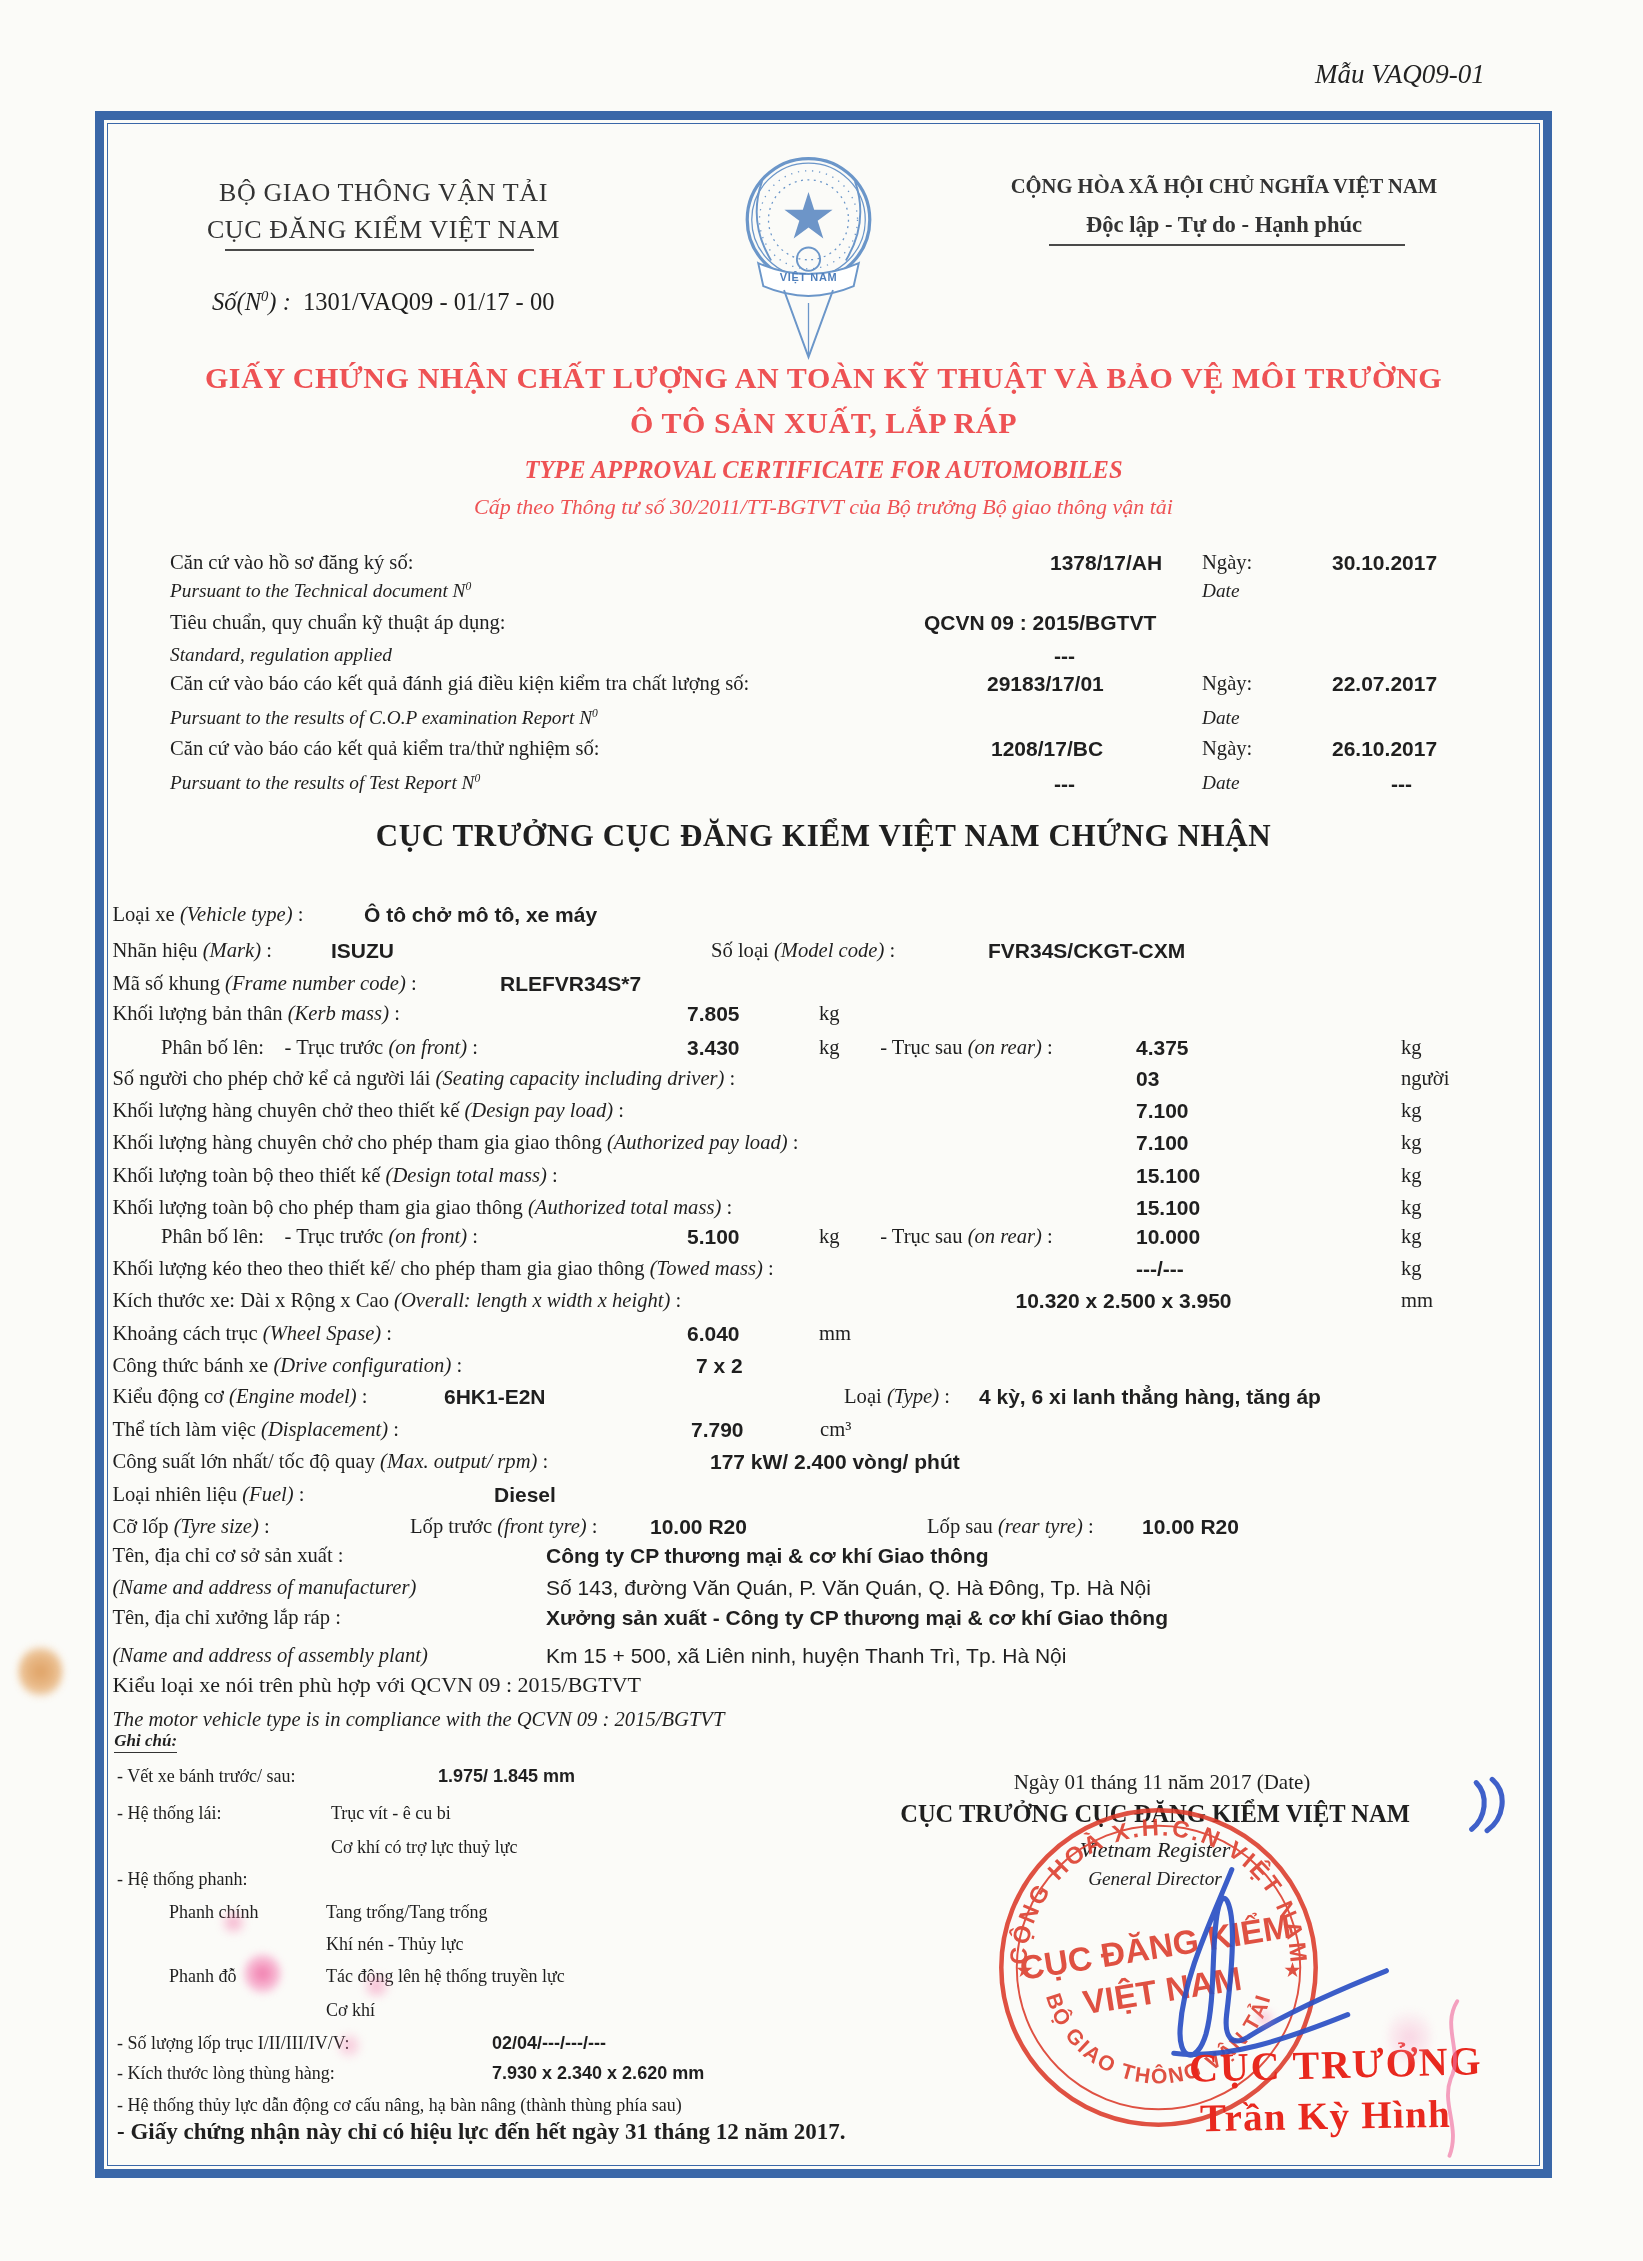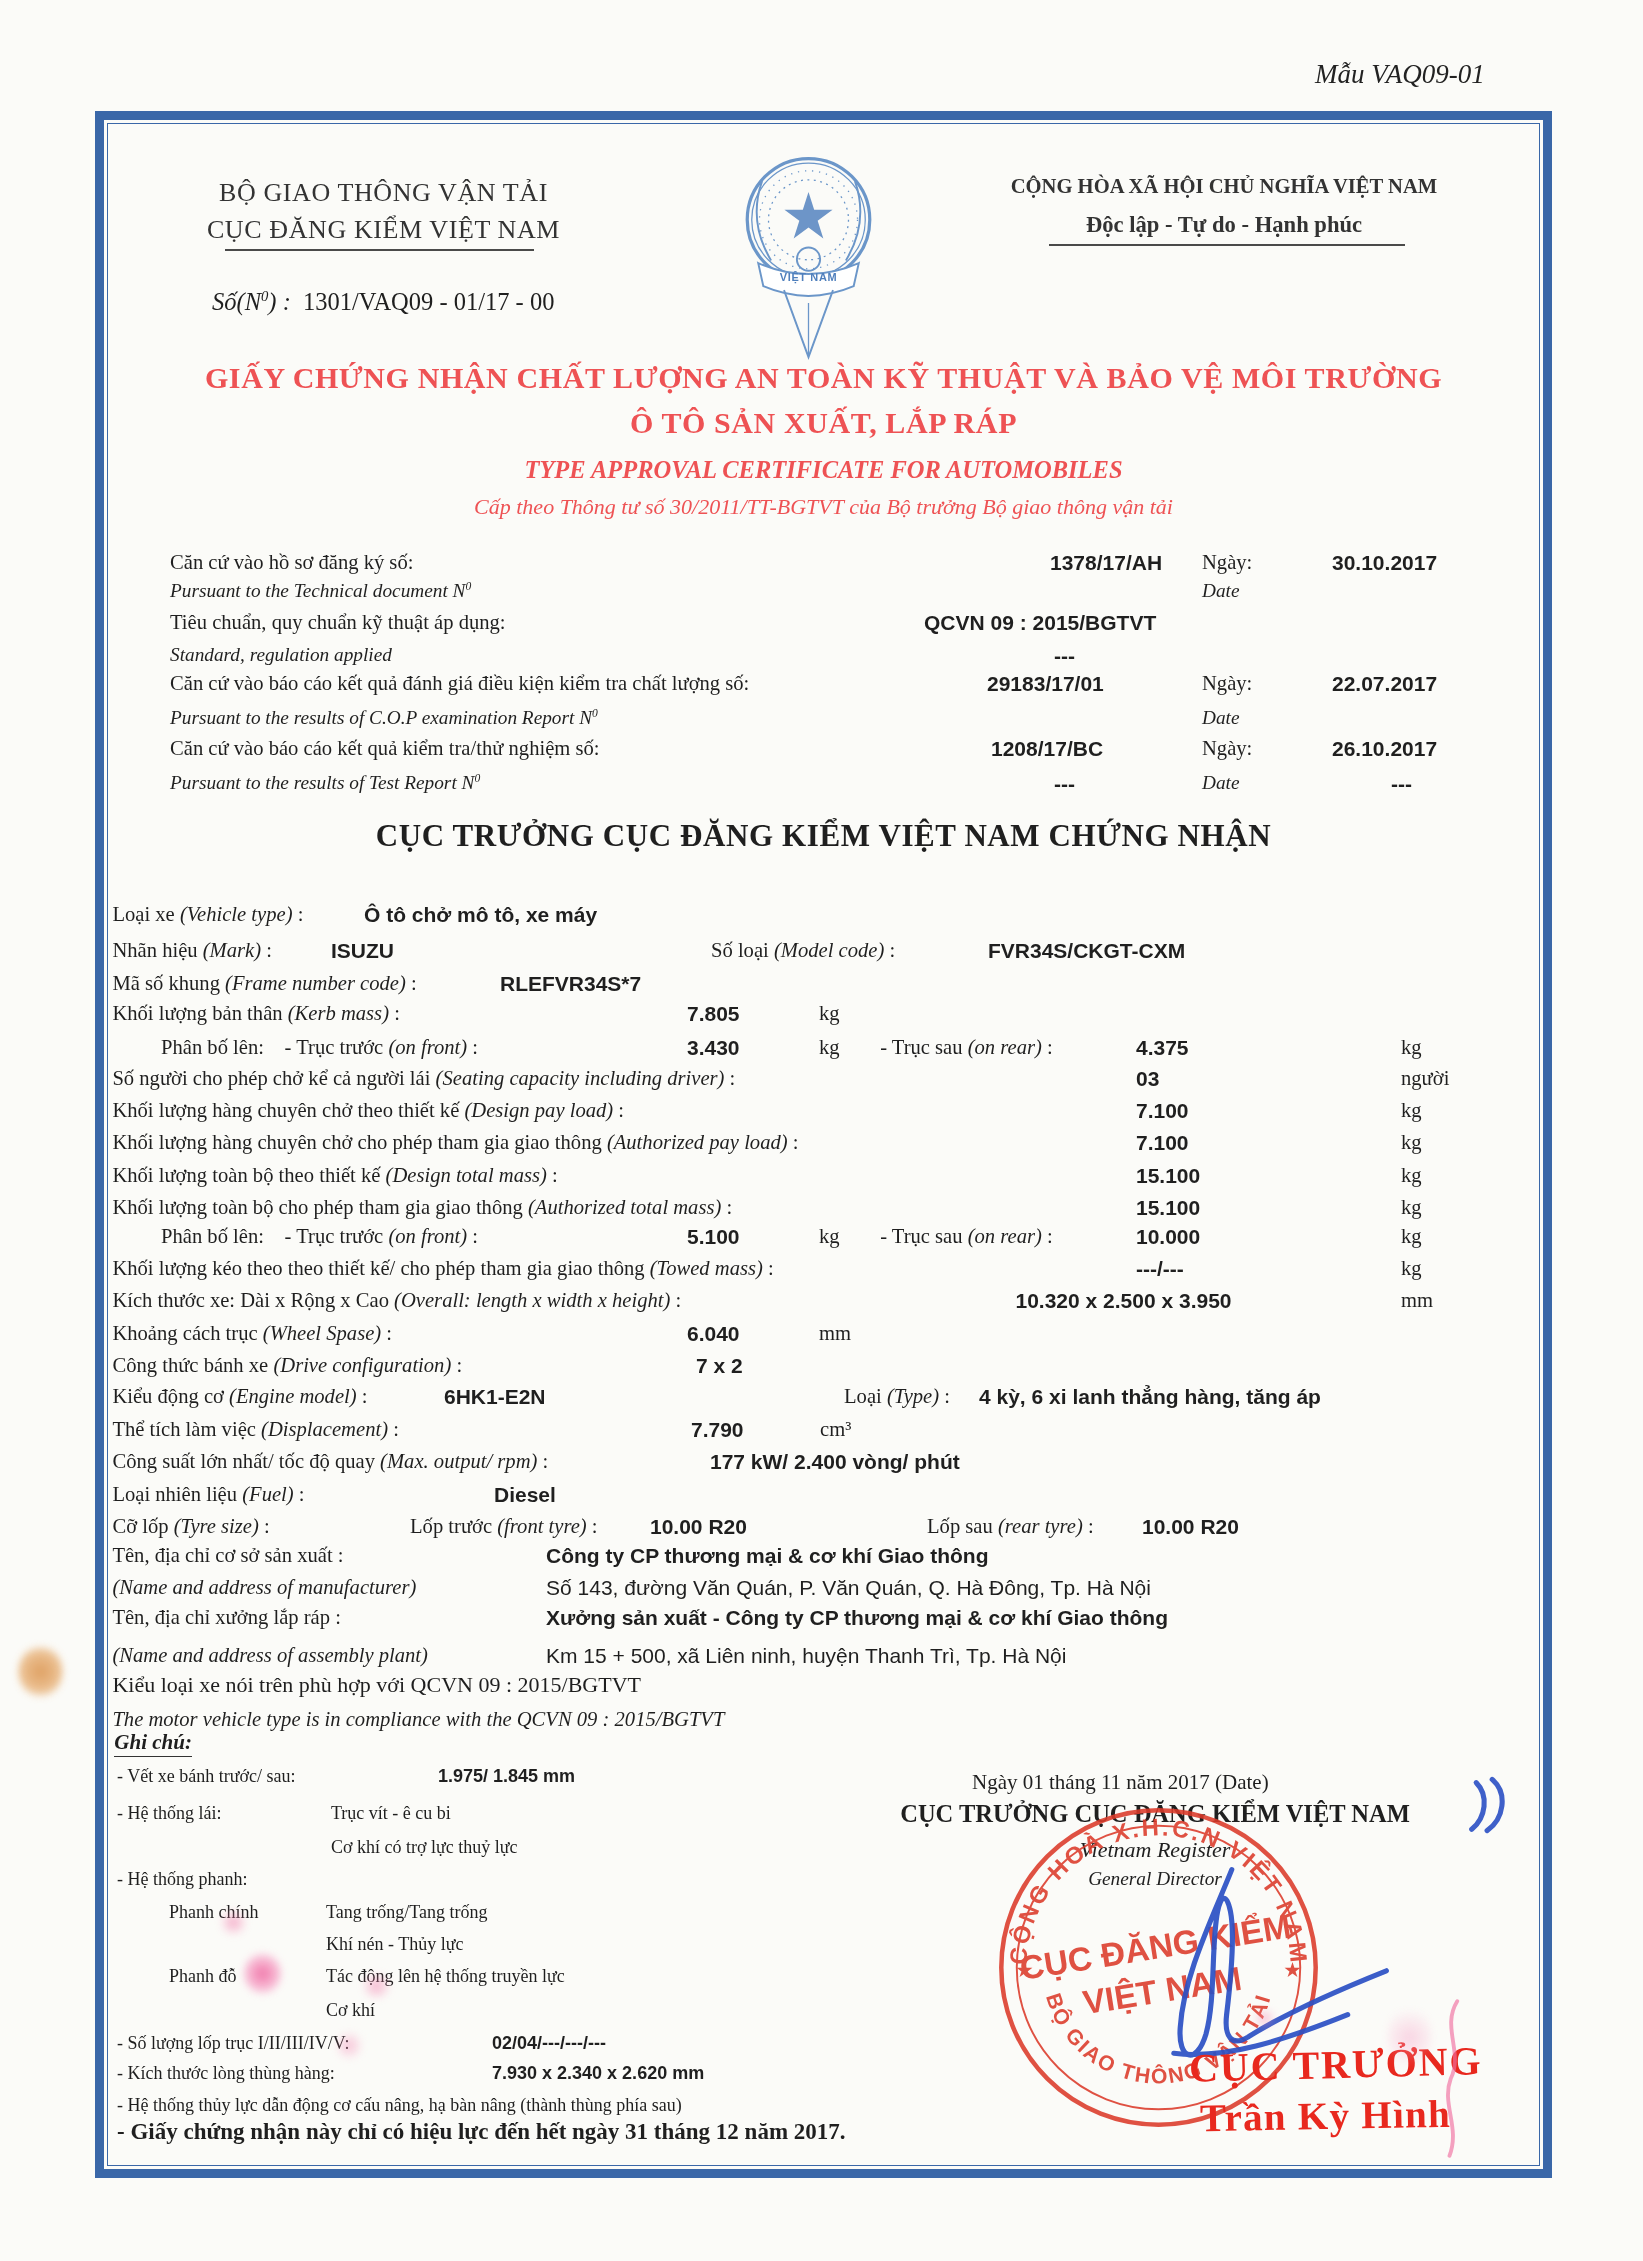--- a/index.html
+++ b/index.html
@@ -27,21 +27,21 @@
   .vb{font-family:"Liberation Sans",sans-serif;font-weight:700;font-size:21px}
   .hd1{font-size:31px;font-weight:700;letter-spacing:0.6px}
   .hd2{font-size:24.5px}
   .lbl{font-size:20.6px}
   .u{font-size:20.6px}
   .vr{width:180px;text-align:left}
   .dimc{width:387px;text-align:center}
   .note{font-size:18px}
   .noteb{font-family:"Liberation Sans",sans-serif;font-weight:700;font-size:18px}
   .valid{font-size:23px;font-weight:700}
-  .ghichu{font-size:21px;font-weight:700;font-style:italic;border-bottom:1.9px solid #333;padding-bottom:1.9px}
+  .ghichu{font-size:17px;font-weight:700;font-style:italic;border-bottom:1.9px solid #333;padding-bottom:1.9px}
   .sdate{font-size:21px}
   .sauth{font-size:24.5px;font-weight:700}
   .sorg{font-size:22px;font-style:italic}
   .sgd{font-size:19.3px;font-style:italic}
   .signer1{font-size:40px;font-weight:700;color:#e8281e;letter-spacing:1.9px;transform:rotate(-1.5deg)}
   .signer2{font-size:39px;font-weight:700;color:#e8281e;letter-spacing:1.3px;transform:rotate(-1deg)}
   .blob{position:absolute;border-radius:50%;filter:blur(3.9px)}
 </style>
 </head>
 <body>
@@ -235,21 +235,21 @@
 
   <span class="t note" style="left:13px;top:1913px">- Số lượng lốp trục I/II/III/IV/V:</span>
   <span class="t noteb" style="left:388px;top:1913px">02/04/---/---/---</span>
 
   <span class="t note" style="left:13px;top:1943px">- Kích thước lòng thùng hàng:</span>
   <span class="t noteb" style="left:388px;top:1943px">7.930 x 2.340 x 2.620 mm</span>
 
   <span class="t note" style="left:13px;top:1975px">- Hệ thống thủy lực dẫn động cơ cấu nâng, hạ bàn nâng (thành thùng phía sau)</span>
   <span class="t valid" style="left:13px;top:1999px">- Giấy chứng nhận này chỉ có hiệu lực đến hết ngày 31 tháng 12 năm 2017.</span>
 
-  <div class="t sdate" style="left:868px;width:380px;text-align:left;white-space:nowrap;top:1651px">Ngày 01 tháng 11 năm 2017 (Date)</div>
+  <div class="t sdate" style="left:868px;width:380px;text-align:center;white-space:nowrap;top:1651px">Ngày 01 tháng 11 năm 2017 (Date)</div>
   <div class="t sauth" style="left:761px;width:580px;text-align:center;white-space:nowrap;top:1680px">CỤC TRƯỞNG CỤC ĐĂNG KIỂM VIỆT NAM</div>
   <div class="t sorg" style="left:761px;width:580px;text-align:center;white-space:nowrap;top:1718px">Vietnam Register</div>
   <div class="t sgd" style="left:761px;width:580px;text-align:center;white-space:nowrap;top:1748px">General Director</div>
 
   <svg style="position:absolute;left:887px;top:1680px;opacity:.88" width="335" height="335" viewBox="0 0 520 520">
     <defs>
       <path id="arcT" d="M 55 260 A 205 205 0 0 1 465 260"></path>
       <path id="arcB" d="M 80 260 A 180 180 0 0 0 440 260"></path>
     </defs>
     <circle cx="260" cy="260" r="244" fill="none" stroke="#dc3a2a" stroke-width="7"></circle>

